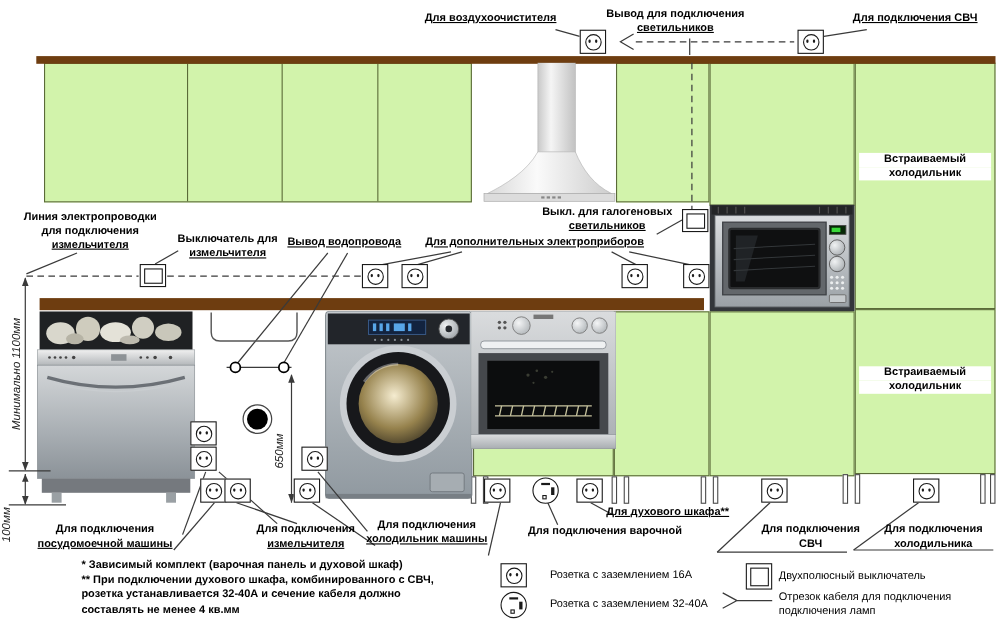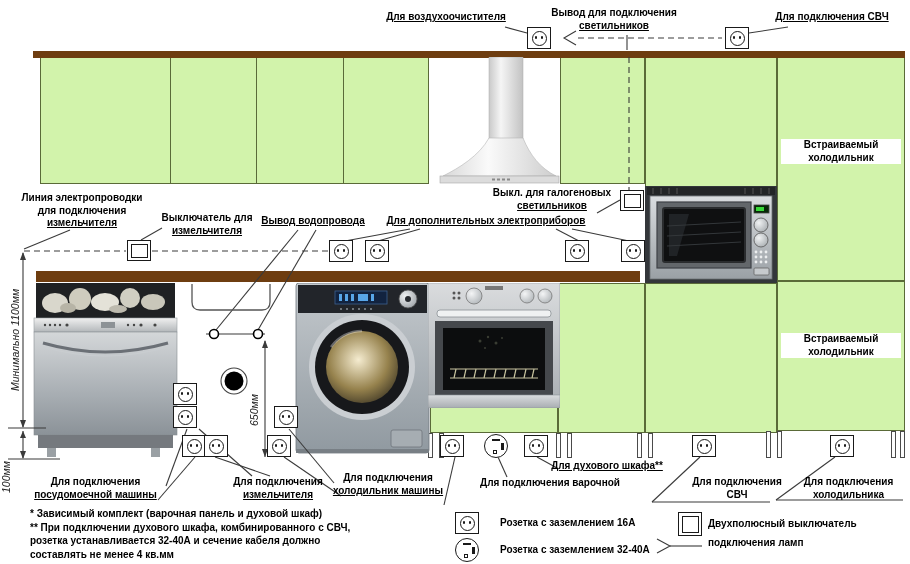--- a/index.html
+++ b/index.html
@@ -10,22 +10,22 @@
   .brown{position:absolute;background:#6e3d10;z-index:6;}
   .app{position:absolute;z-index:10;}
   .lbl{position:absolute;font-weight:bold;font-size:10px;line-height:12.5px;color:#000;
        text-align:center;white-space:nowrap;z-index:30;}
   .lbl span{display:block;}
   .u{text-decoration:underline;}
   .wbg span{background:#fff;padding:0 2px;}
   .dimtxt{position:absolute;font-style:italic;font-size:10.5px;font-weight:normal;color:#222;
           text-align:center;white-space:nowrap;transform:rotate(-90deg);z-index:30;}
   .foot{position:absolute;font-weight:bold;font-size:10px;line-height:13.5px;color:#000;
-        white-space:nowrap;z-index:30;}
-  .legtxt{position:absolute;font-weight:bold;font-size:10px;line-height:13px;color:#000;
+        white-space:nowrap;z-index:30;margin-left:44px;}
+  .legtxt{position:absolute;font-weight:normal;font-size:10px;line-height:13px;color:#000;
           white-space:nowrap;z-index:30;}
   .sock{position:absolute;width:24px;height:22px;border:1.5px solid #1a1a1a;background:#fff;
         z-index:40;display:flex;align-items:center;justify-content:center;box-sizing:border-box;}
   .sock i{display:block;width:15px;height:15px;border:1.3px solid #1a1a1a;border-radius:50%;
           position:relative;box-sizing:border-box;}
   .sock i::before,.sock i::after{content:"";position:absolute;top:4.8px;width:2.6px;height:2.6px;
           border-radius:50%;background:#1a1a1a;}
   .sock i::before{left:2.4px;} .sock i::after{right:2.4px;}
   .sw{position:absolute;width:24px;height:21px;border:1.5px solid #1a1a1a;background:#fff;
       padding:2.5px;box-sizing:border-box;z-index:40;}
@@ -364,20 +364,21 @@
       <span class="s32a"></span>
       <span class="s32b"></span>
       <span class="s32c"></span>
     </div>
   <div class="legtxt" style="left:500px;top:543px;">Розетка с заземлением 32-40А</div>
   <div class="sw" style="left:678px;top:512px;height:24px;">
       <i></i>
     </div>
   <div class="legtxt" style="left:708px;top:517px;">Двухполюсный выключатель</div>
   <div class="legtxt" style="left:708px;top:536px;">
+    <div>Отрезок кабеля для подключения</div>
     <div>подключения ламп</div>
   </div>
 
   <div class="sock" style="left:527px;top:27px;">
       <i></i>
     </div>
   <div class="sock" style="left:725px;top:27px;">
       <i></i>
     </div>
   <div class="sw" style="left:127px;top:240px;">

